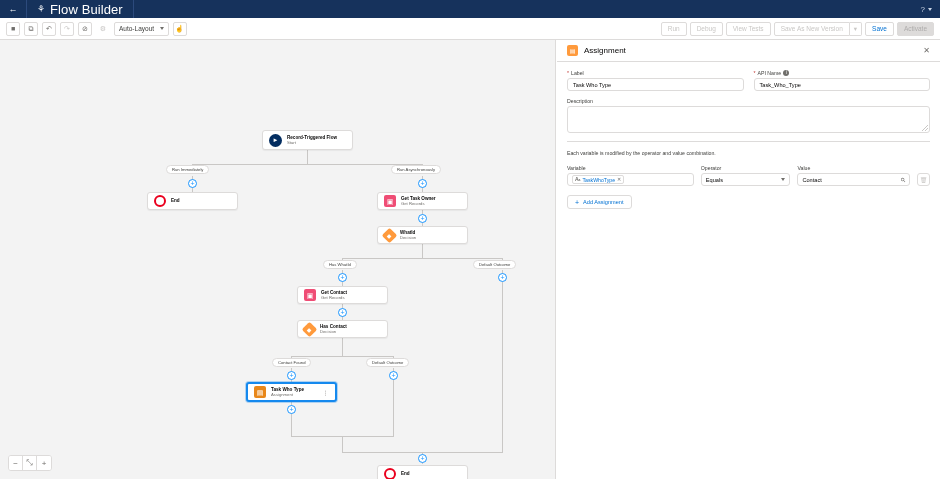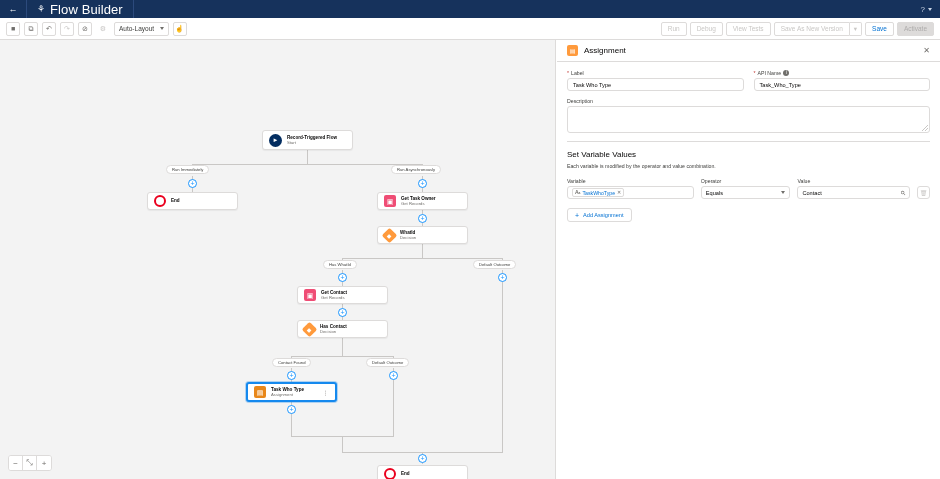--- a/index.html
+++ b/index.html
@@ -450,21 +450,20 @@
 
       <div style="margin-top:7px;">
         <div class="field-label">Description</div>
         <div class="textarea">
           <span class="resize-grip"></span>
         </div>
       </div>
 
       <div class="divider"></div>
 
-      <div class="section-title">Set Variable Values</div>
       <div class="section-desc">Each variable is modified by the operator and value combination.</div>
 
       <div class="assign-row">
         <div class="col-var">
           <div class="field-label">Variable</div>
           <div class="combo">
             <span class="pill">
               <span class="pill-icon">Aₐ</span>
               <span class="pill-text">TaskWhoType</span>
               <span class="pill-x">✕</span>

